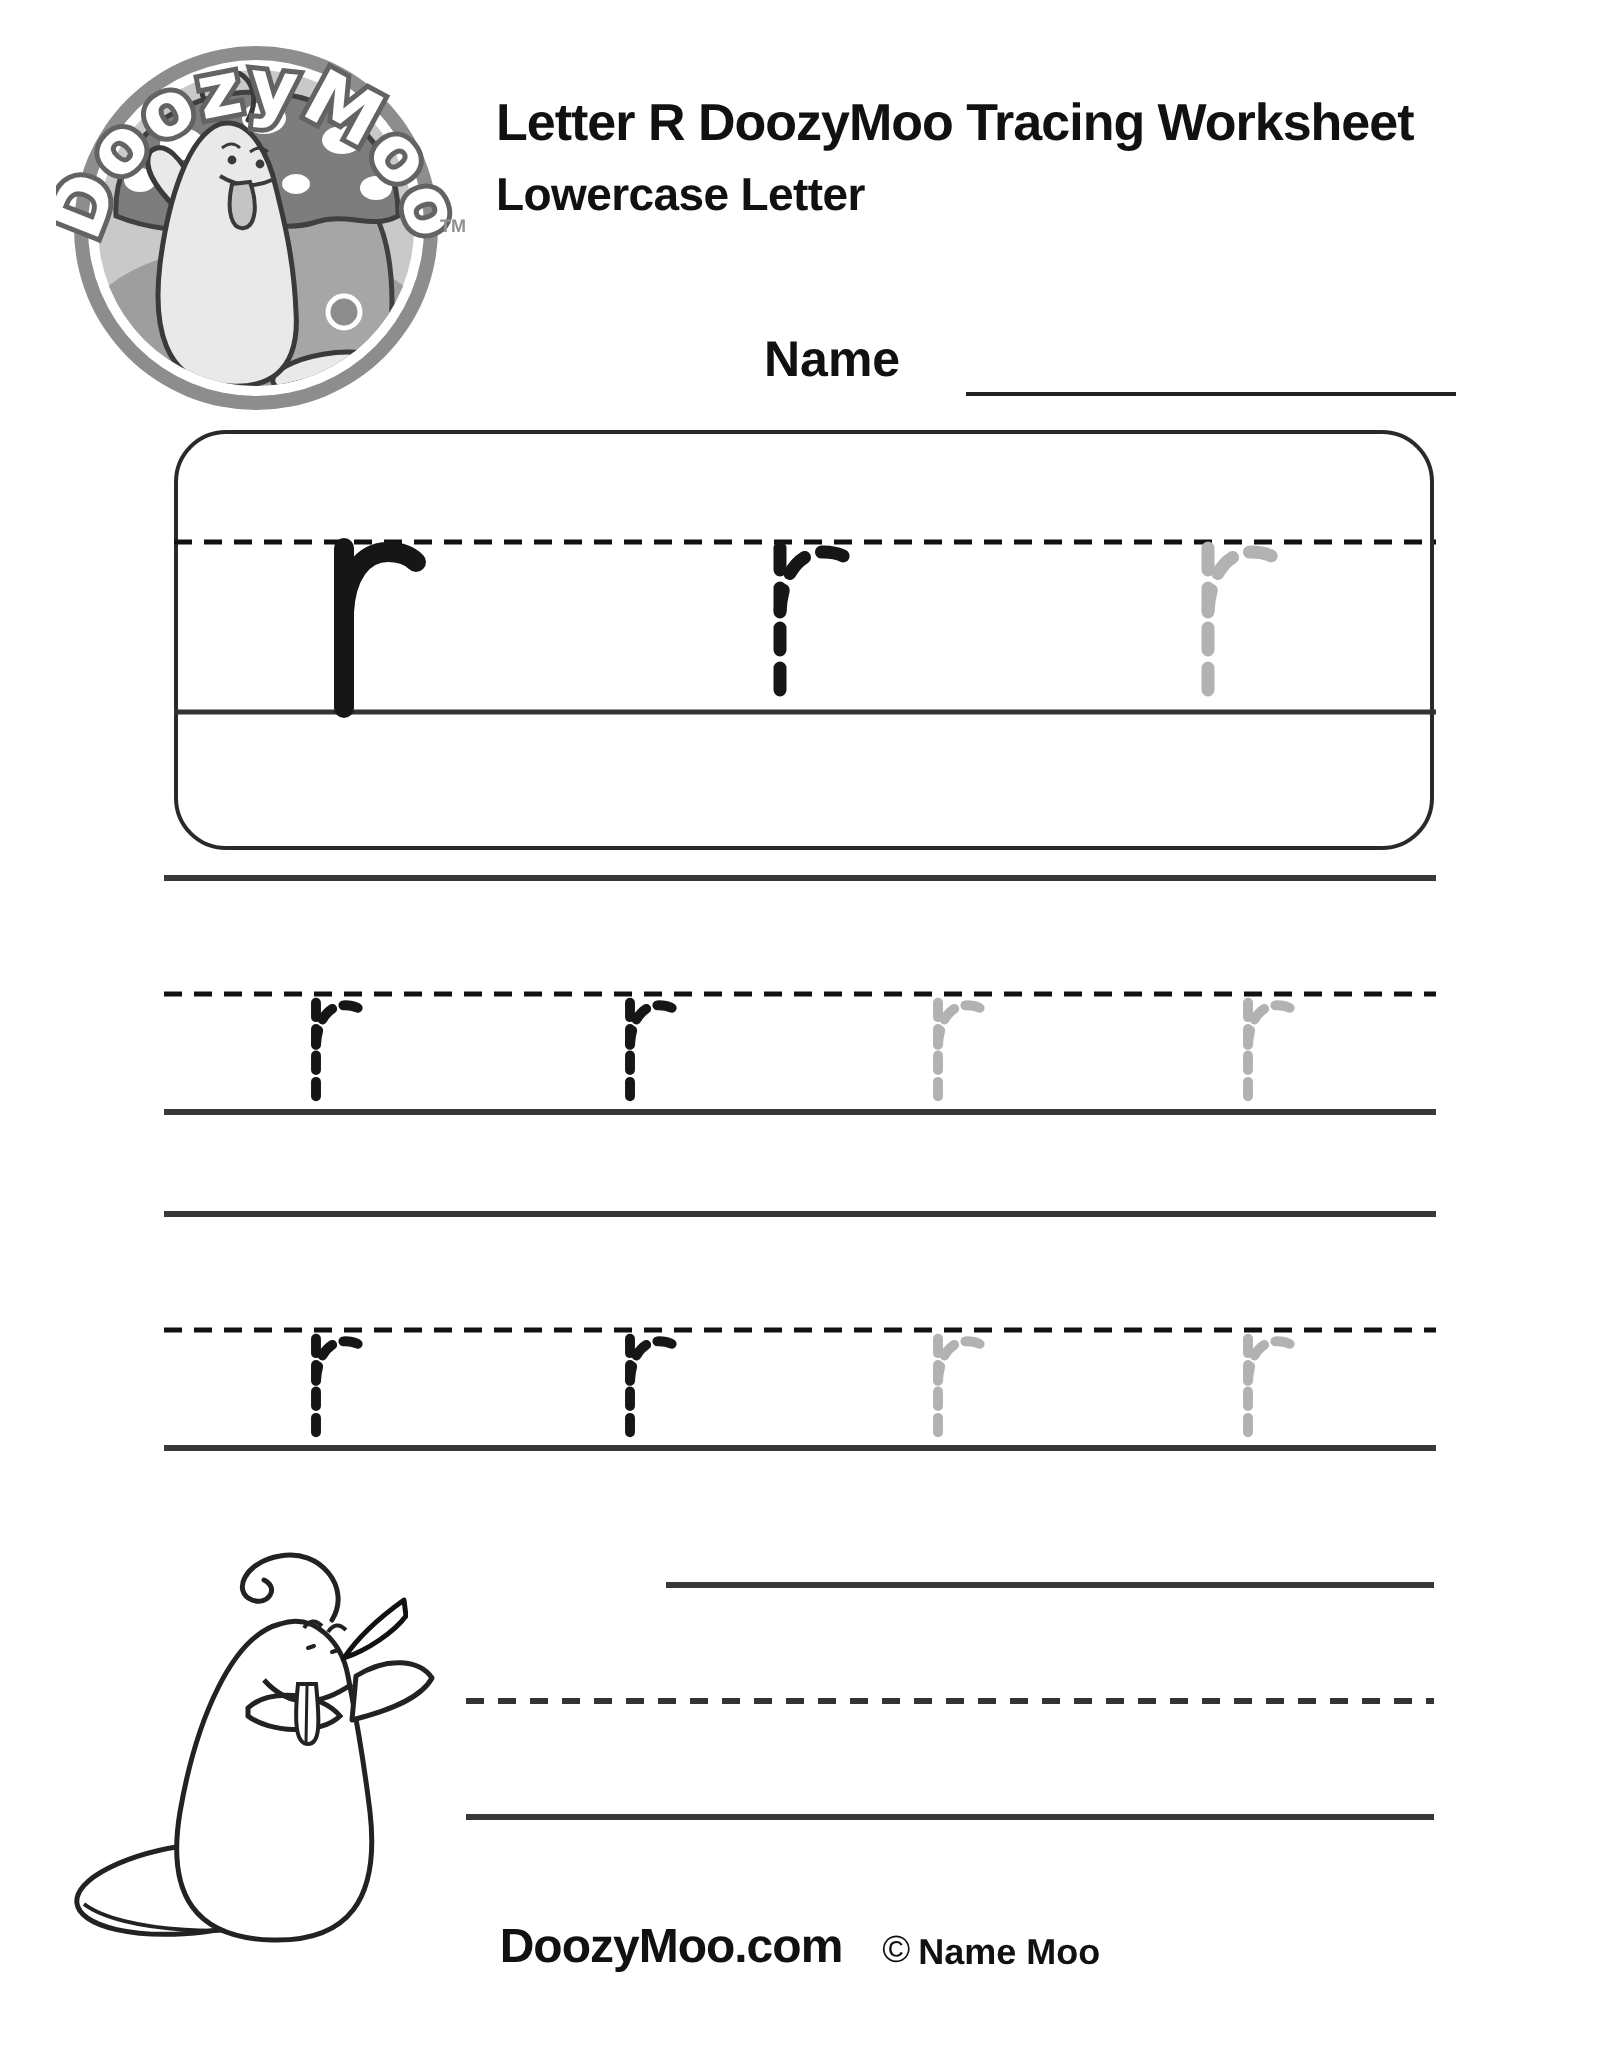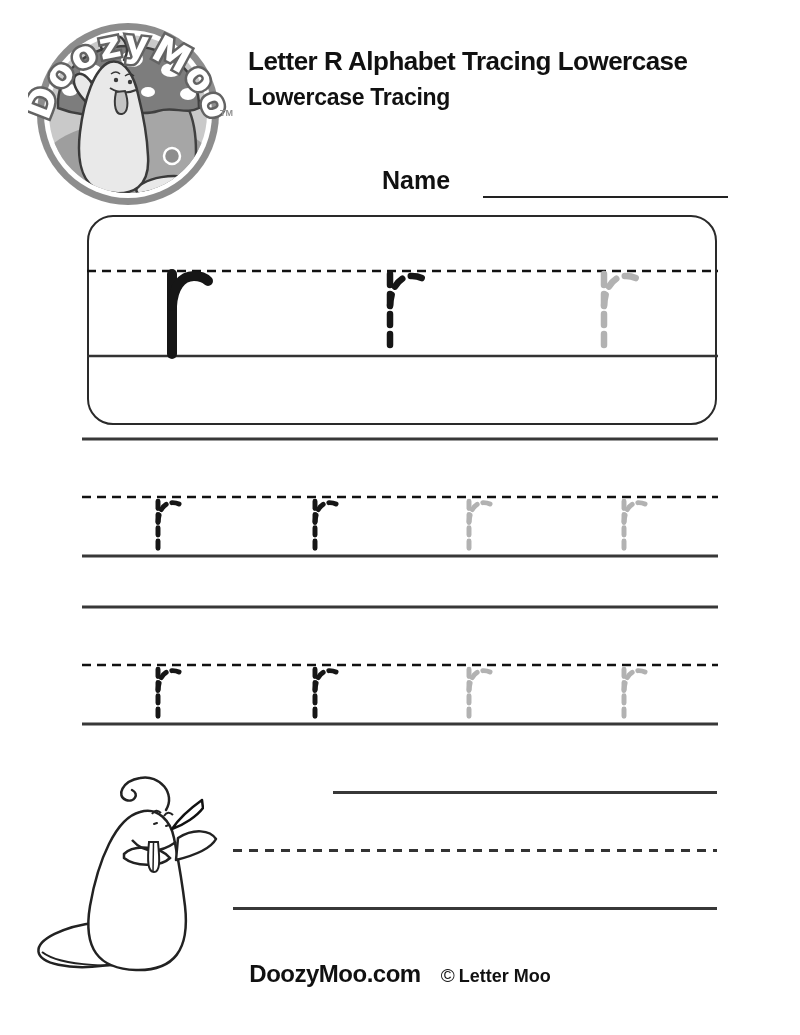--- a/index.html
+++ b/index.html
@@ -74,22 +74,22 @@
       <path d="M82,72 Q95,80 108,74" fill="none" stroke="#3a3a3a" stroke-width="2"></path>
       <path d="M88,76 C85,90 88,99 94,98 C100,97 101,86 97,75 Z" fill="#c4c4c4" stroke="#3a3a3a" stroke-width="2"></path>
     </g>
     <path id="logo-arc" d="M20,120 A80,80 0 0 1 180,120" fill="none"></path>
     <text font-family="DejaVu Sans, sans-serif" font-size="37" font-weight="bold" fill="#ffffff" stroke="#636363" stroke-width="5" style="paint-order:stroke" letter-spacing="1">
       <textPath href="#logo-arc" startOffset="50%" text-anchor="middle">DoozyMoo</textPath>
     </text>
     <text x="192" y="100" font-size="9" font-weight="bold" fill="#909090">TM</text>
   </svg>
 
-  <div class="abs" id="title">Letter R Alphabet Tracing Lowercase</div>
-  <div class="abs" id="subtitle">Lowercase Tracing</div>
+  <div class="abs" id="title">Letter R DoozyMoo Tracing Worksheet</div>
+  <div class="abs" id="subtitle">Lowercase Letter</div>
 
   <div class="abs" id="name-label">Name</div>
   <div class="abs" id="name-line"></div>
 
   <div class="abs" id="example-box"></div>
   <svg class="abs" id="example-svg" width="631" height="211" viewBox="0 0 631 211">
     <line x1="0" y1="56" x2="631" y2="56" stroke="#111" stroke-width="2.5" stroke-dasharray="9 6"></line>
     <line x1="0" y1="141" x2="631" y2="141" stroke="#333" stroke-width="2.5"></line>
     <g id="box-letters">
         <g transform="translate(85,57) scale(1)">
@@ -175,17 +175,17 @@
   </svg>
 
   <div class="abs solid-line" id="free-line-top"></div>
   <div class="abs" id="free-line-dashed"></div>
   <div class="abs solid-line" id="free-line-bottom"></div>
 
   <div class="abs" id="footer">
     <span id="footer-site">DoozyMoo.com</span>
     <span id="footer-copy">
       <span class="csym">©</span>
-      <span>Letter Moo</span>
+      <span>Name Moo</span>
     </span>
   </div>
 
 </div>
 
 </body></html>

